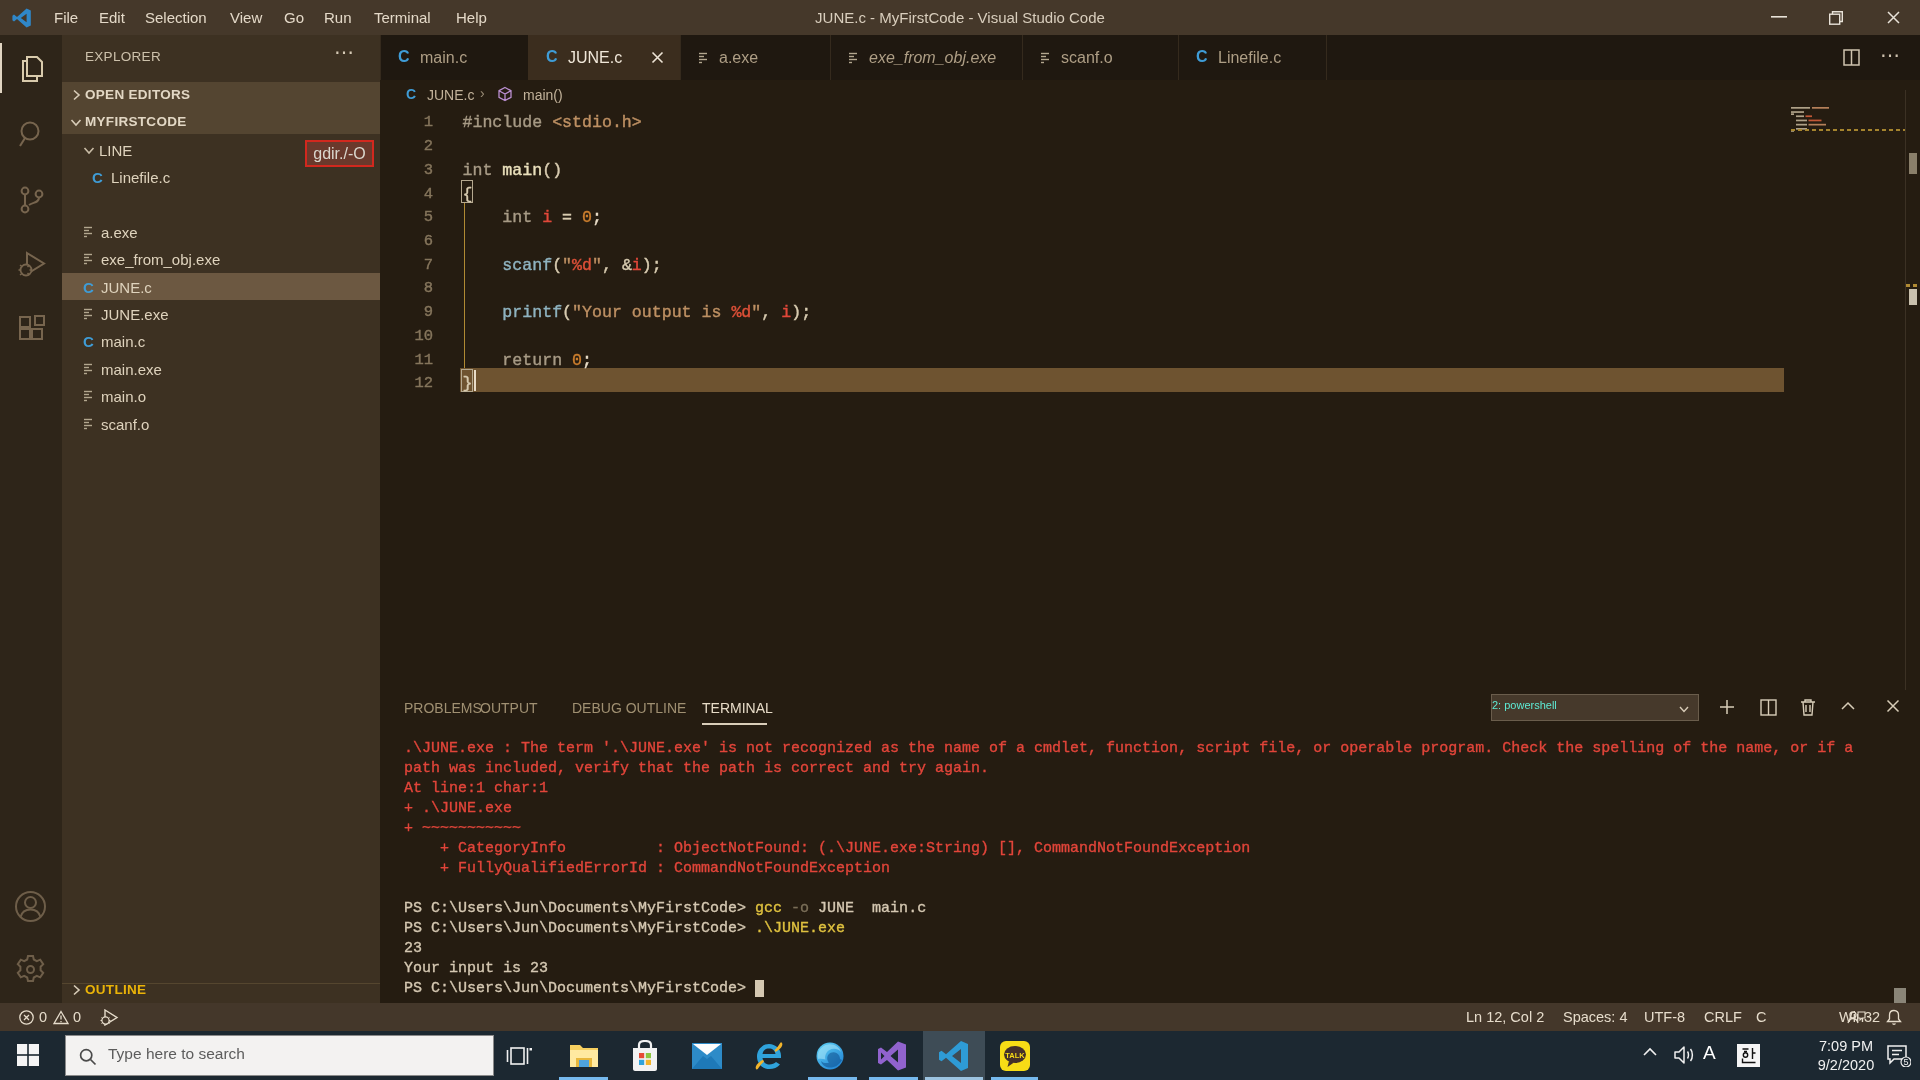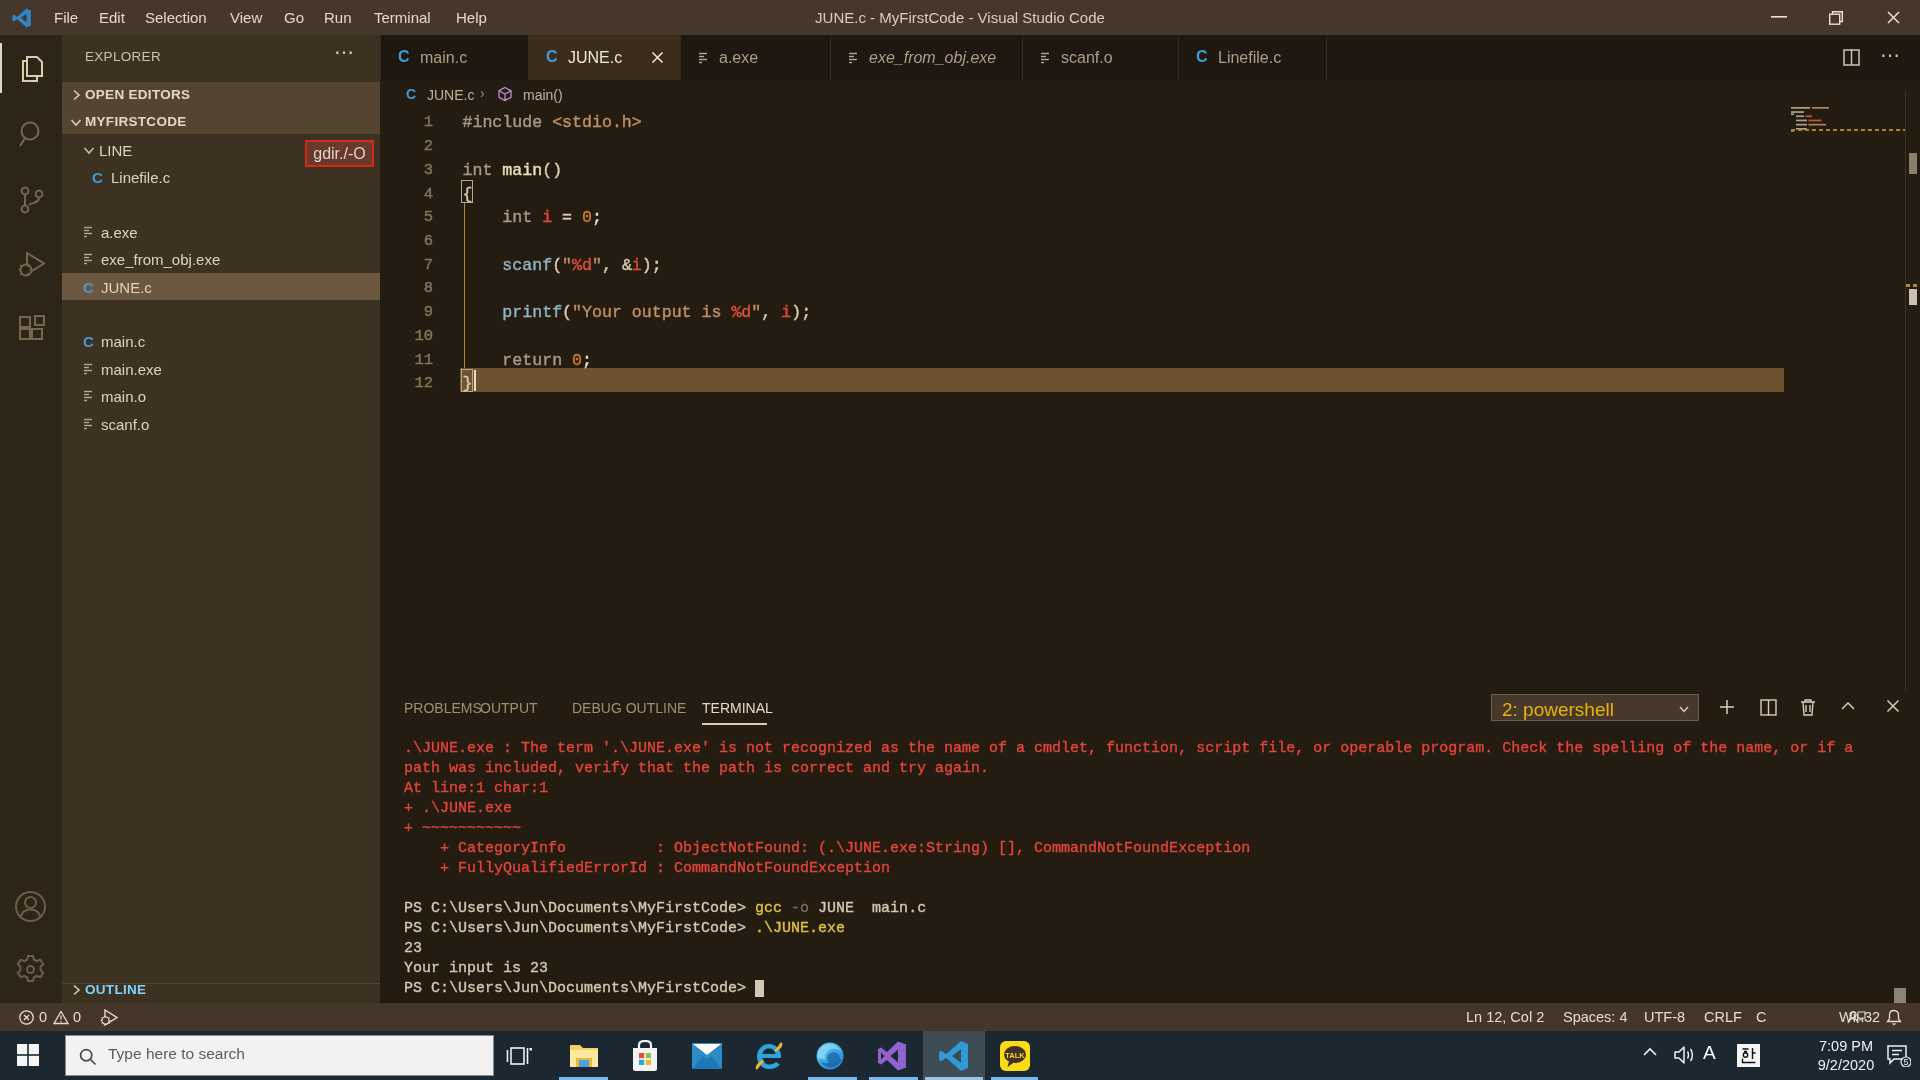--- a/index.html
+++ b/index.html
@@ -166,20 +166,31 @@
             <path d="M1 8.5 H9"></path>
             <path d="M1 11.5 H4"></path>
           </g>
         </svg>
     <span class="rowtext" style="left:39px">exe_from_obj.exe</span>
   </div>
   <div class="row" style="top:238px">
     <span class="cicon" style="left:21px">C</span>
     <span class="rowtext" style="left:39px">JUNE.c</span>
   </div>
+  <div class="row" style="top:265px">
+    <svg class="abs" style="left:21px;top:7px" width="13" height="13" viewBox="0 0 13 13">
+          <g stroke="#B3A78F" stroke-width="1.4">
+            <path d="M1 2.5 H9"></path>
+            <path d="M1 5.5 H6"></path>
+            <path d="M1 8.5 H9"></path>
+            <path d="M1 11.5 H4"></path>
+          </g>
+        </svg>
+    <span class="rowtext" style="left:39px">JUNE.exe</span>
+  </div>
   <div class="row" style="top:292px">
     <span class="cicon" style="left:21px">C</span>
     <span class="rowtext" style="left:39px">main.c</span>
   </div>
   <div class="row" style="top:320px">
     <svg class="abs" style="left:21px;top:7px" width="13" height="13" viewBox="0 0 13 13">
           <g stroke="#B3A78F" stroke-width="1.4">
             <path d="M1 2.5 H9"></path>
             <path d="M1 5.5 H6"></path>
             <path d="M1 8.5 H9"></path>
@@ -210,21 +221,21 @@
         </svg>
     <span class="rowtext" style="left:39px">scanf.o</span>
   </div>
 
   <div class="abs" style="left:243px;top:105px;width:69px;height:27px;background:#6A392C;border:2px solid #D2281E;color:#DAD7CE;font-size:16px;line-height:23px;text-align:center">gdir./-O</div>
 
   <div class="abs" style="left:0;top:948px;width:318px;height:1px;background:#55462F"></div>
   <svg class="abs" style="left:7px;top:948px" width="14" height="14" viewBox="0 0 14 14">
         <path d="M5 2.5 L10 7 L5 11.5" fill="none" stroke="#D8CCB8" stroke-width="1.6"></path>
       </svg>
-  <div class="abs" style="left:23px;top:947px;font-size:13.5px;font-weight:bold;color:#7dd3fc;letter-spacing:0.3px">OUTLINE</div>
+  <div class="abs" style="left:23px;top:947px;font-size:13.5px;font-weight:bold;color:#eab308;letter-spacing:0.3px">OUTLINE</div>
 </div>
 
 <div id="tabbar">
 
   <div class="abs" style="left:148px;top:0;width:152px;height:45px;background:#3B2D1E"></div>
   <div class="abs" style="left:0;top:0;width:1px;height:45px;background:#352A1D"></div>
   <div class="abs" style="left:300px;top:0;width:1px;height:45px;background:#352A1D"></div>
   <div class="abs" style="left:450px;top:0;width:1px;height:45px;background:#352A1D"></div>
   <div class="abs" style="left:642px;top:0;width:1px;height:45px;background:#352A1D"></div>
   <div class="abs" style="left:798px;top:0;width:1px;height:45px;background:#352A1D"></div>
@@ -328,21 +339,21 @@
   <div class="abs" style="left:1529px;top:254px;width:8px;height:16px;background:#C9C0AD"></div>
 </div>
 
 <div id="panel">
   <span class="ptab" style="left:24px">PROBLEMS</span>
   <span class="ptab" style="left:100px">OUTPUT</span>
   <span class="ptab" style="left:192px">DEBUG OUTLINE</span>
   <span class="ptab" style="left:322px;color:#E7DBC7">TERMINAL</span>
   <div class="abs" style="left:322px;top:33px;width:65px;height:2px;background:#D9CDB9"></div>
   <div class="abs" style="left:1111px;top:4px;width:208px;height:27px;background:#46392B;border:1px solid #6A5D4C">
-    <span class="abs" style="left:10px;top:4px;font-size:19px;color:#eab308">2: powershell</span>
+    <span class="abs" style="left:0;top:4px;font-size:11px;color:#5eead4">2: powershell</span>
     <svg class="abs" style="left:186px;top:8px" width="12" height="12" viewBox="0 0 12 12">
           <path d="M2 4 L6 8.5 L10 4" fill="none" stroke="#D8CCB8" stroke-width="1.4"></path>
         </svg>
   </div>
   <svg class="abs" style="left:1338px;top:8px" width="18" height="18" viewBox="0 0 18 18">
         <path d="M9 2 V16 M2 9 H16" stroke="#D8CDB8" stroke-width="1.5"></path>
       </svg>
   <svg class="abs" style="left:1380px;top:9px" width="17" height="17" viewBox="0 0 17 17">
         <rect x="1" y="1" width="15" height="15" fill="none" stroke="#D8CDB8" stroke-width="1.4"></rect>
         <path d="M8.5 1 V16" stroke="#D8CDB8" stroke-width="1.4"></path>

